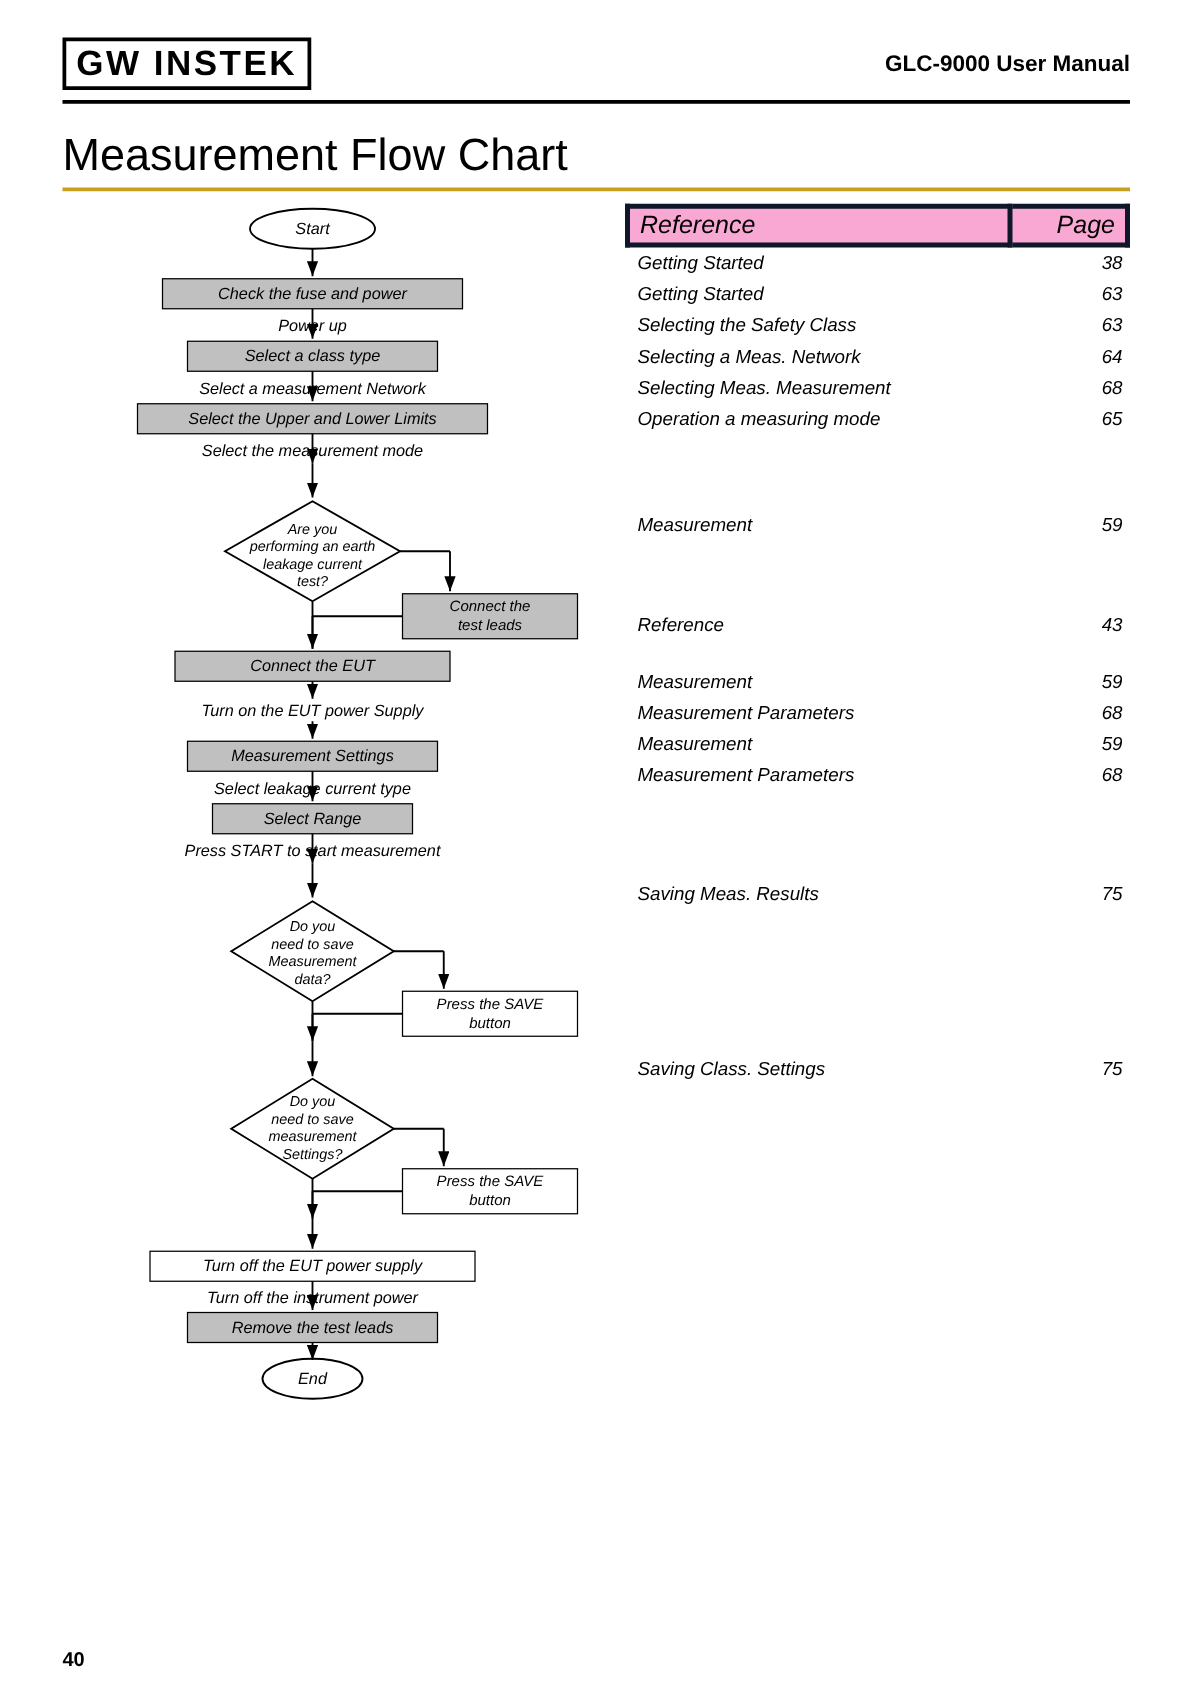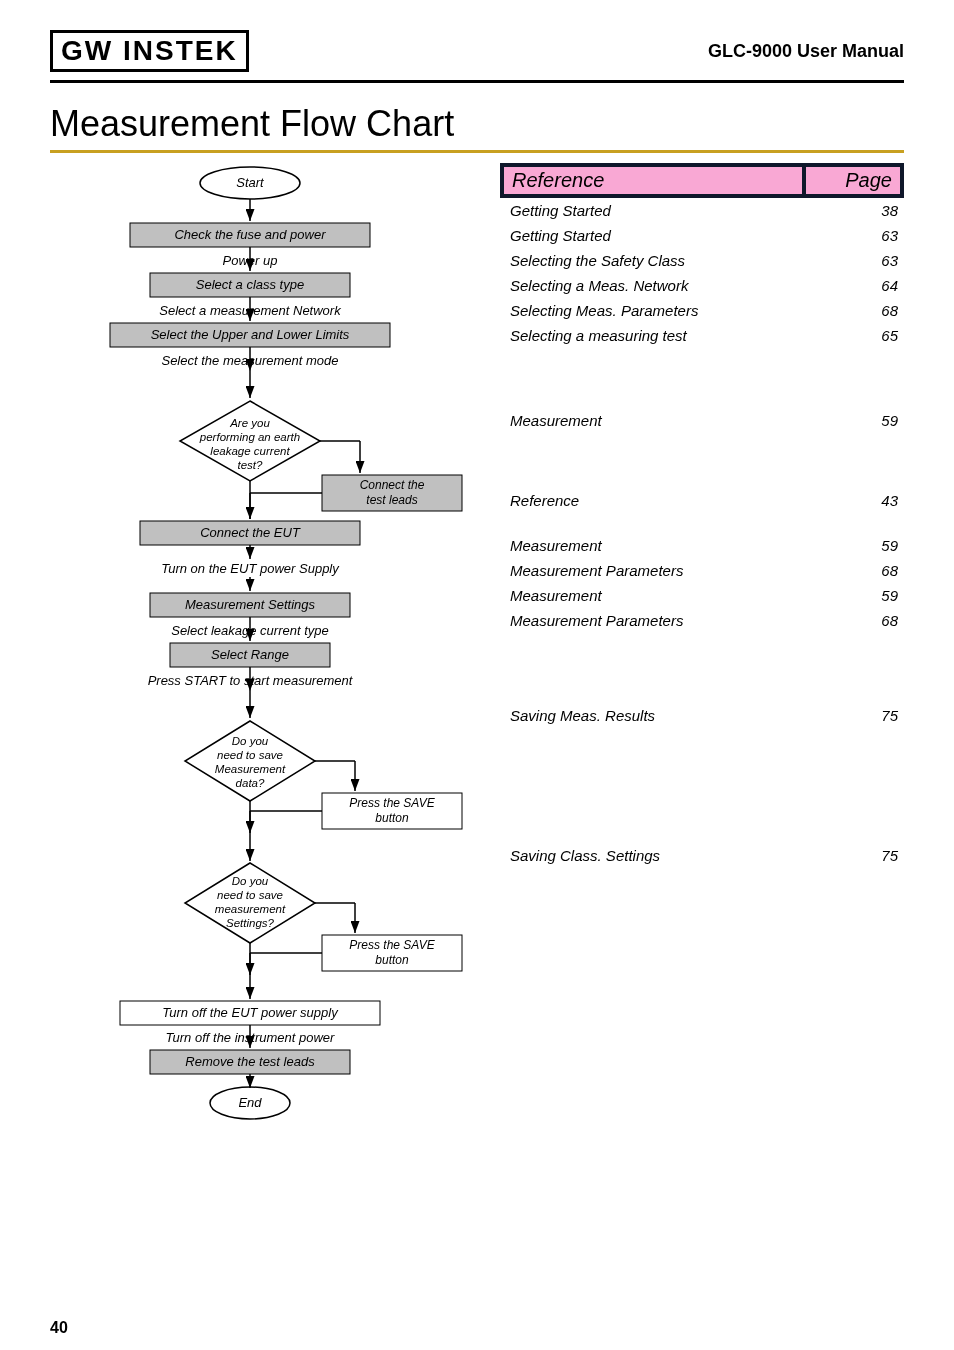--- a/index.html
+++ b/index.html
@@ -272,25 +272,25 @@
           </tr>
           <tr>
             <td>Selecting the Safety Class</td>
             <td>63</td>
           </tr>
           <tr>
             <td>Selecting a Meas. Network</td>
             <td>64</td>
           </tr>
           <tr>
-            <td>Selecting Meas. Parameters</td>
+            <td>Selecting Meas. Measurement</td>
             <td>68</td>
           </tr>
           <tr>
-            <td>Selecting a measuring test</td>
+            <td>Operation a measuring mode</td>
             <td>65</td>
           </tr>
 
           <tr style="height:60px">
               <td colspan="2"></td>
             </tr>
           <tr>
             <td>Measurement</td>
             <td>59</td>
           </tr>

